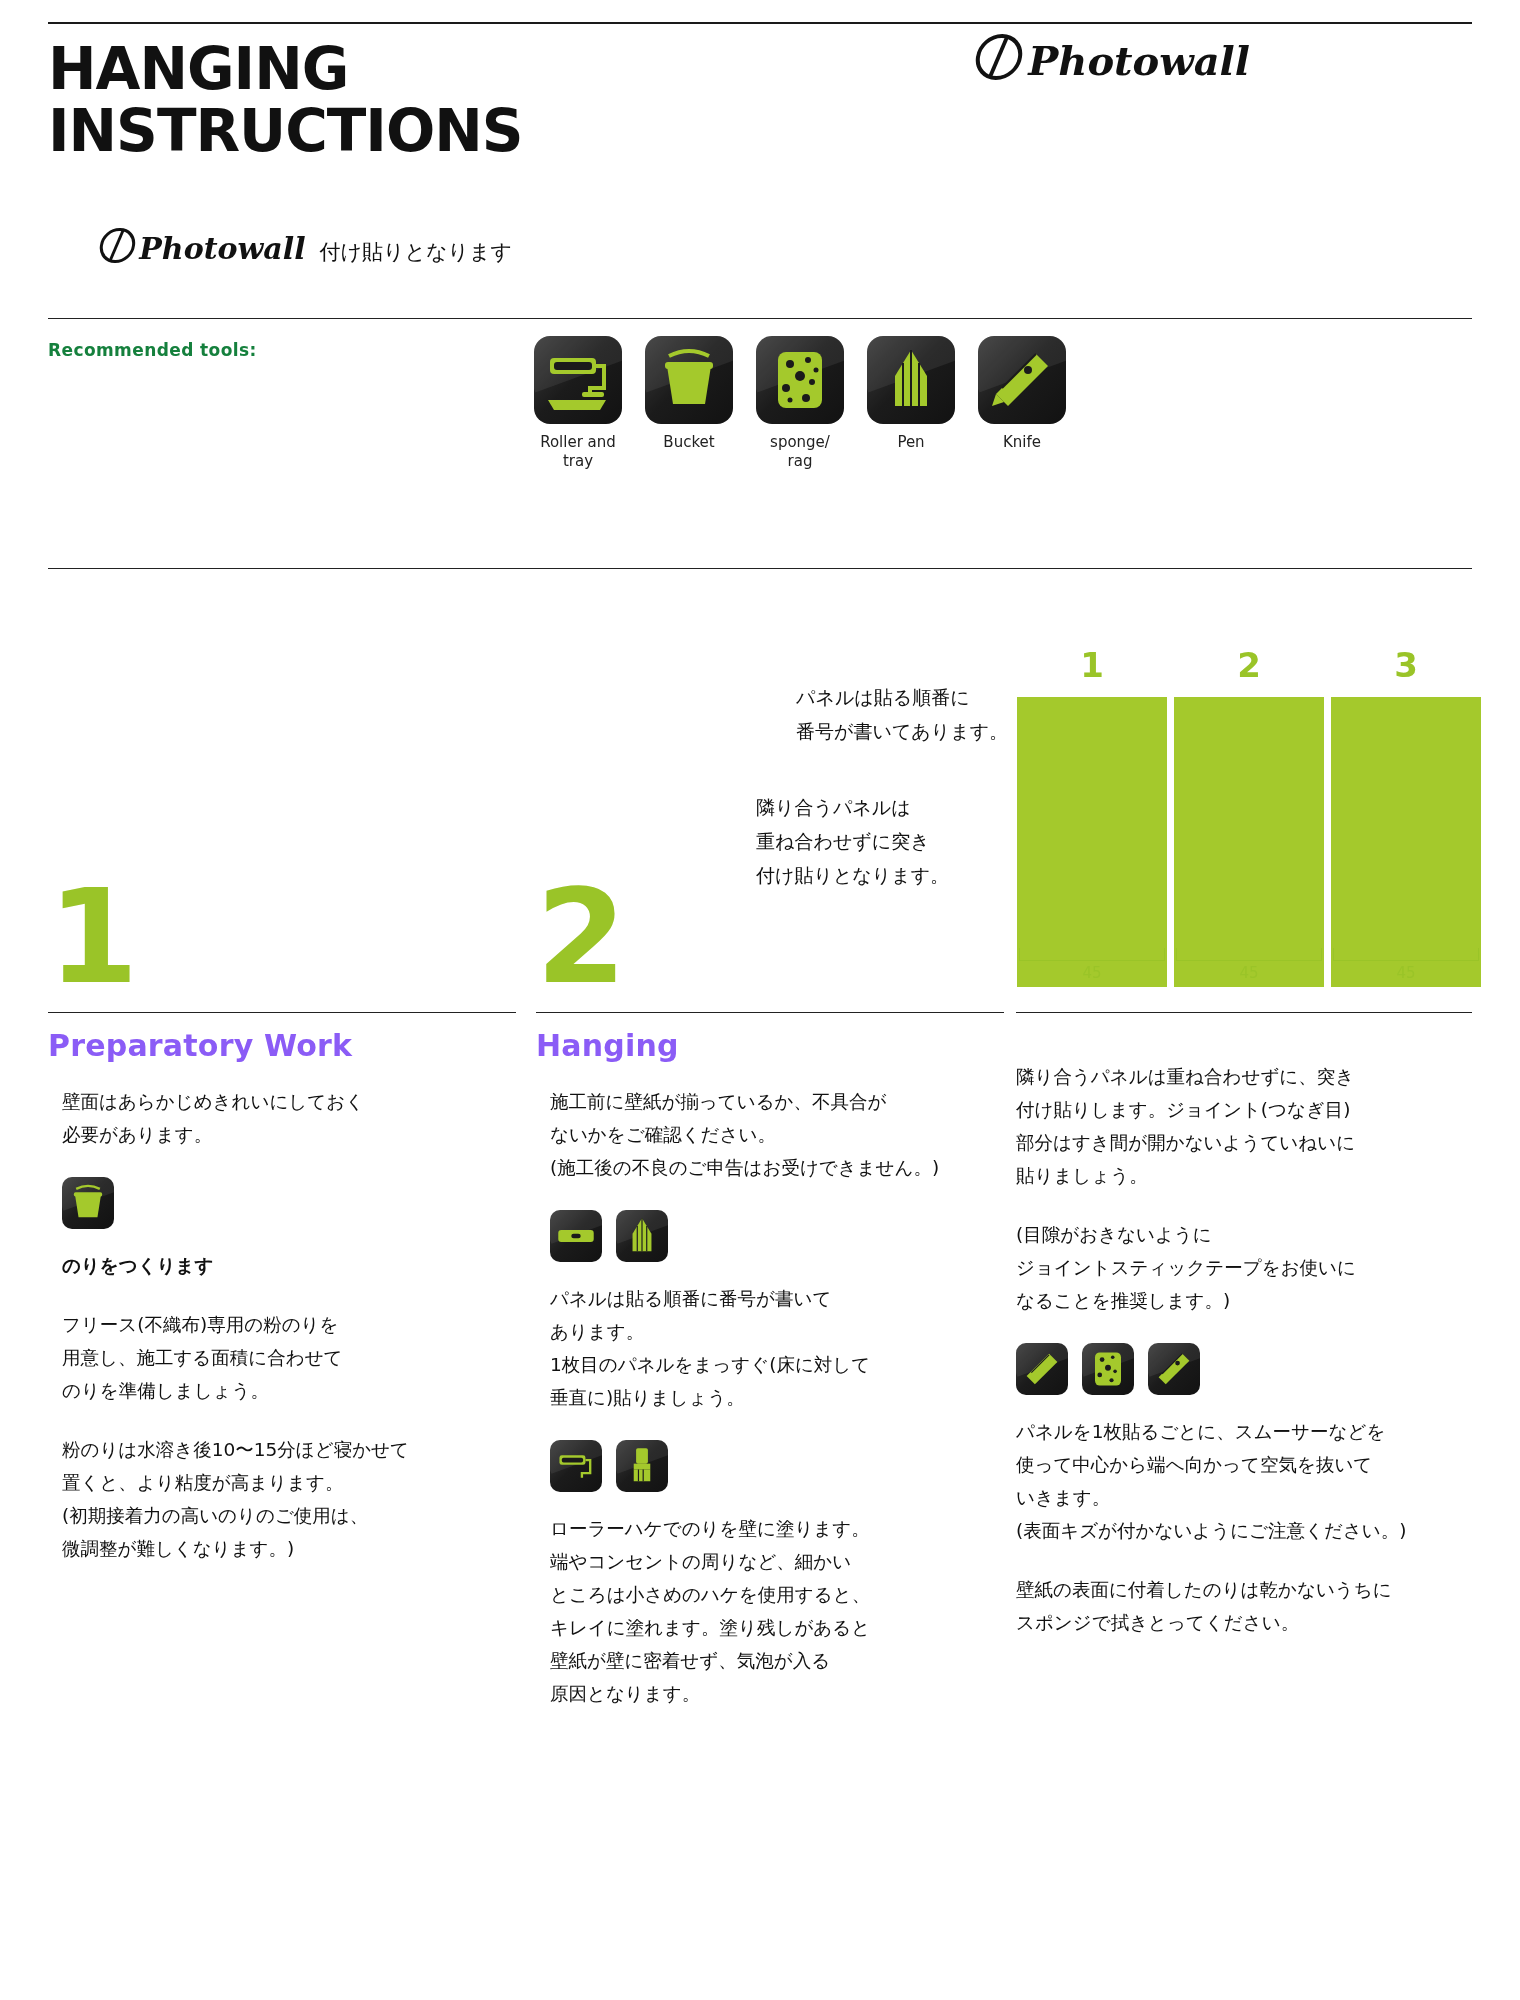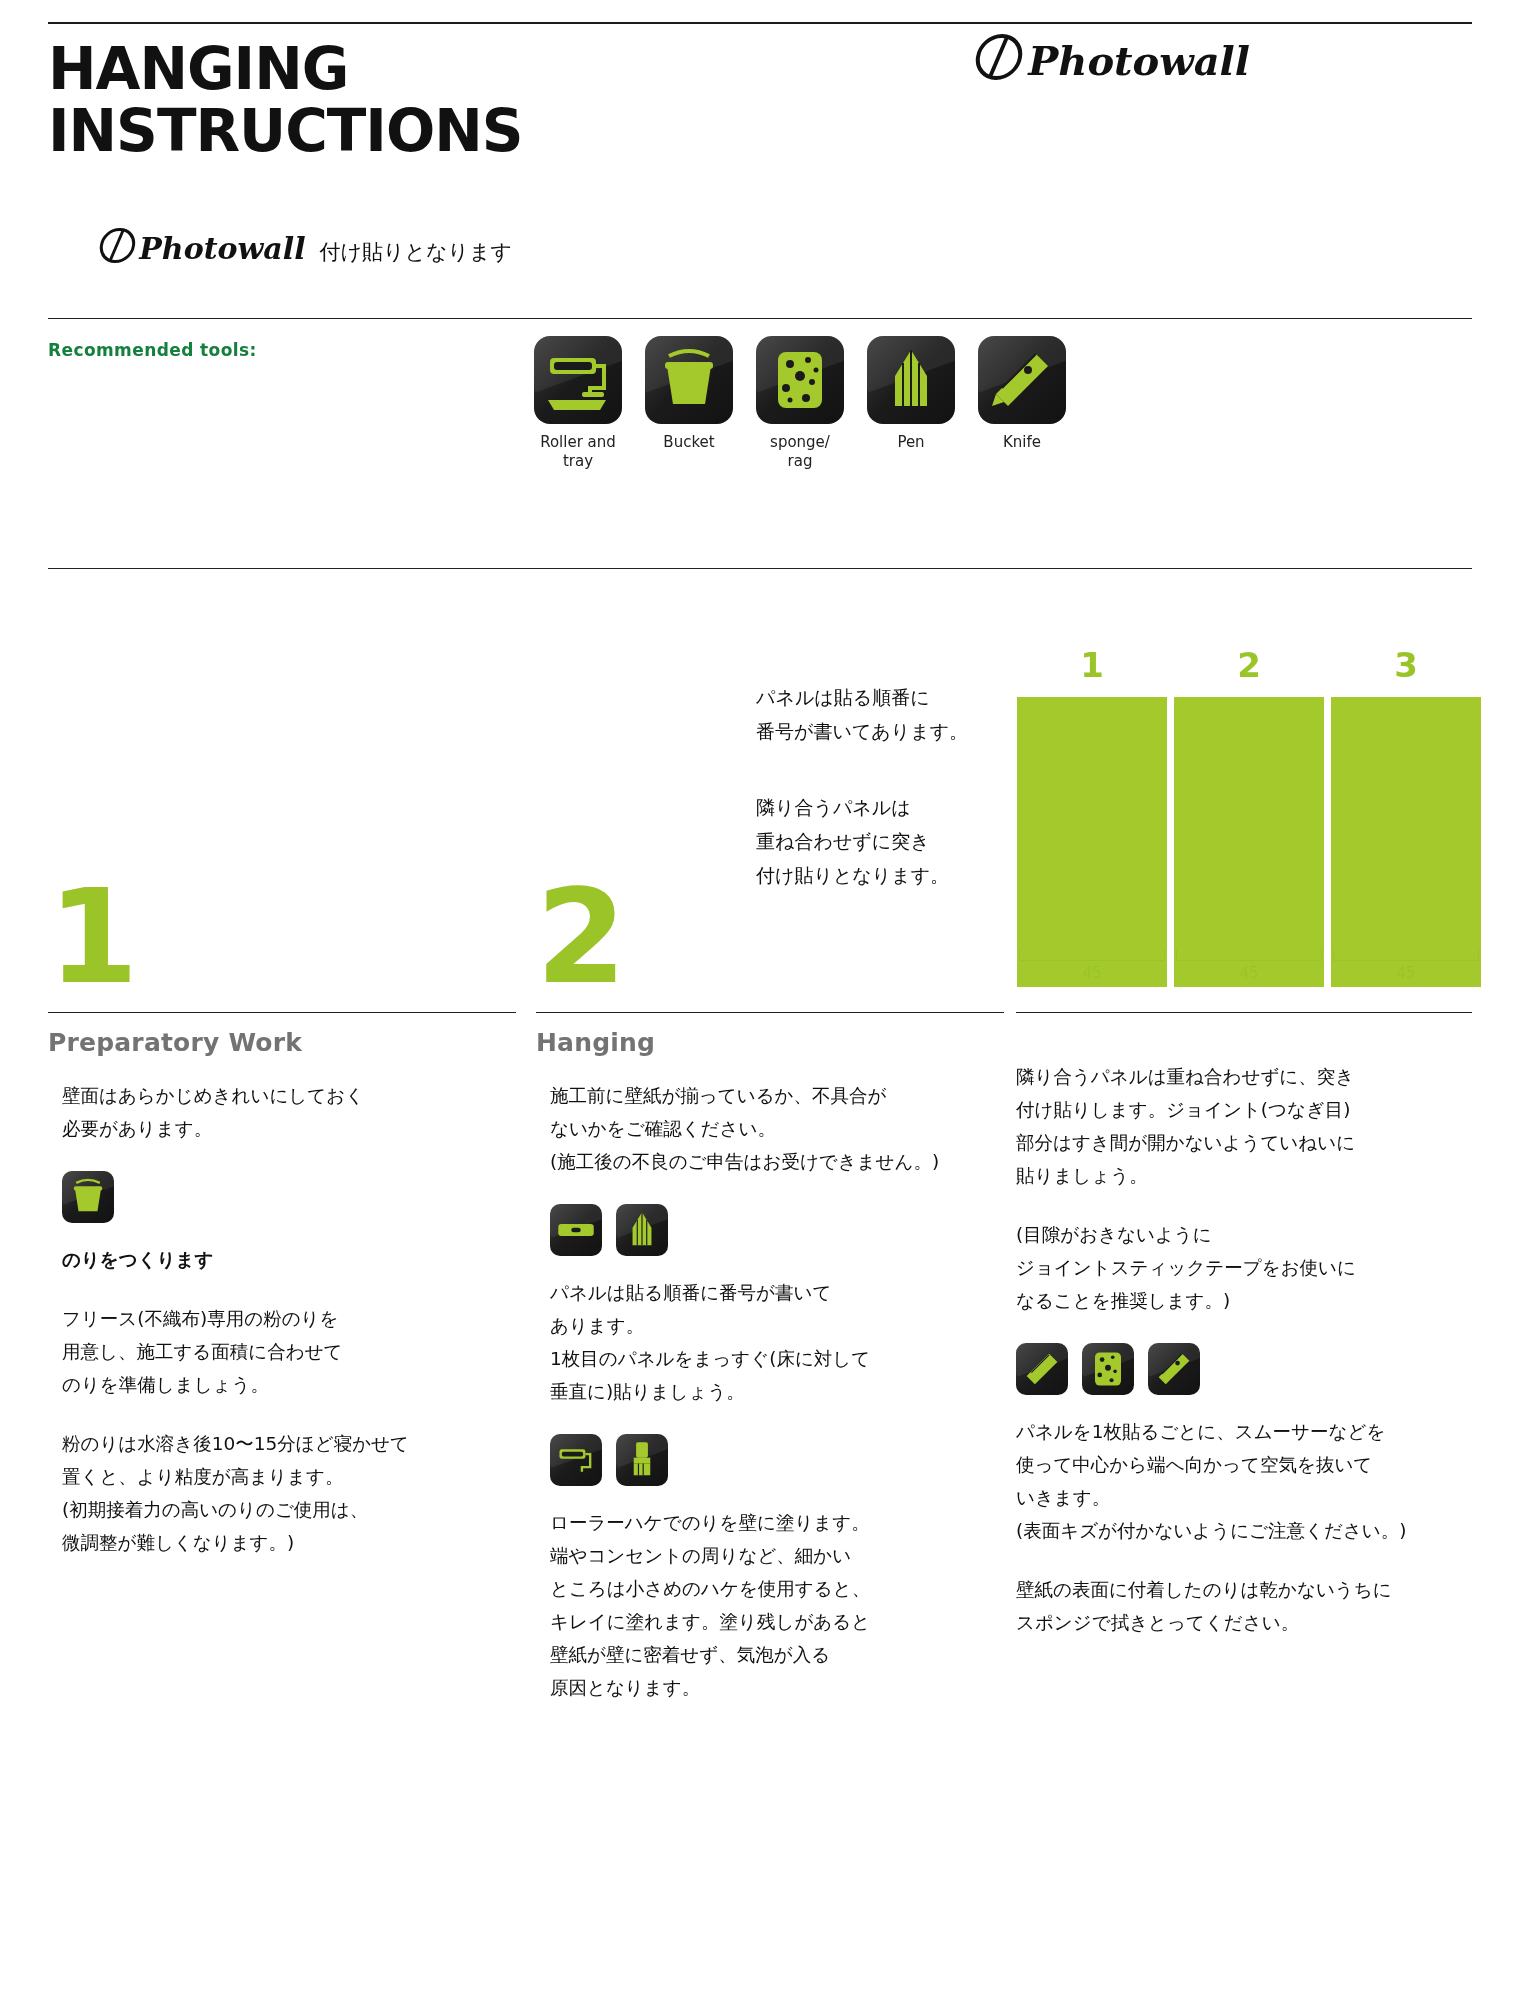--- a/index.html
+++ b/index.html
@@ -145,21 +145,21 @@
     font-family: "DejaVu Sans", "Liberation Sans", sans-serif;
     font-weight: bold;
     font-size: 130px;
     line-height: 130px;
     color: #9ac428;
   }
 
   
   .panel-note {
     position: absolute;
-    left: 756px;
+    left: 796px;
     top: 680px;
     width: 250px;
     font-size: 19px;
     line-height: 34px;
     color: #111;
     white-space: pre-line;
   }
   .panel-note2 {
     position: absolute;
     left: 756px;
@@ -212,23 +212,23 @@
     color: #9ac428;
     margin-top: 3px;
   }
 
   
   .col {
     position: absolute;
     top: 1028px;
   }
   .col-title {
-    font-size: 25px;
+    font-size: 30px;
     font-weight: bold;
-    color: #737373;
+    color: #8b5cf6;
     margin: 0 0 22px 0;
     letter-spacing: 0.2px;
   }
   .para {
     font-size: 18.5px;
     line-height: 33px;
     color: #111;
     white-space: pre-line;
     margin: 0 0 26px 0;
   }

